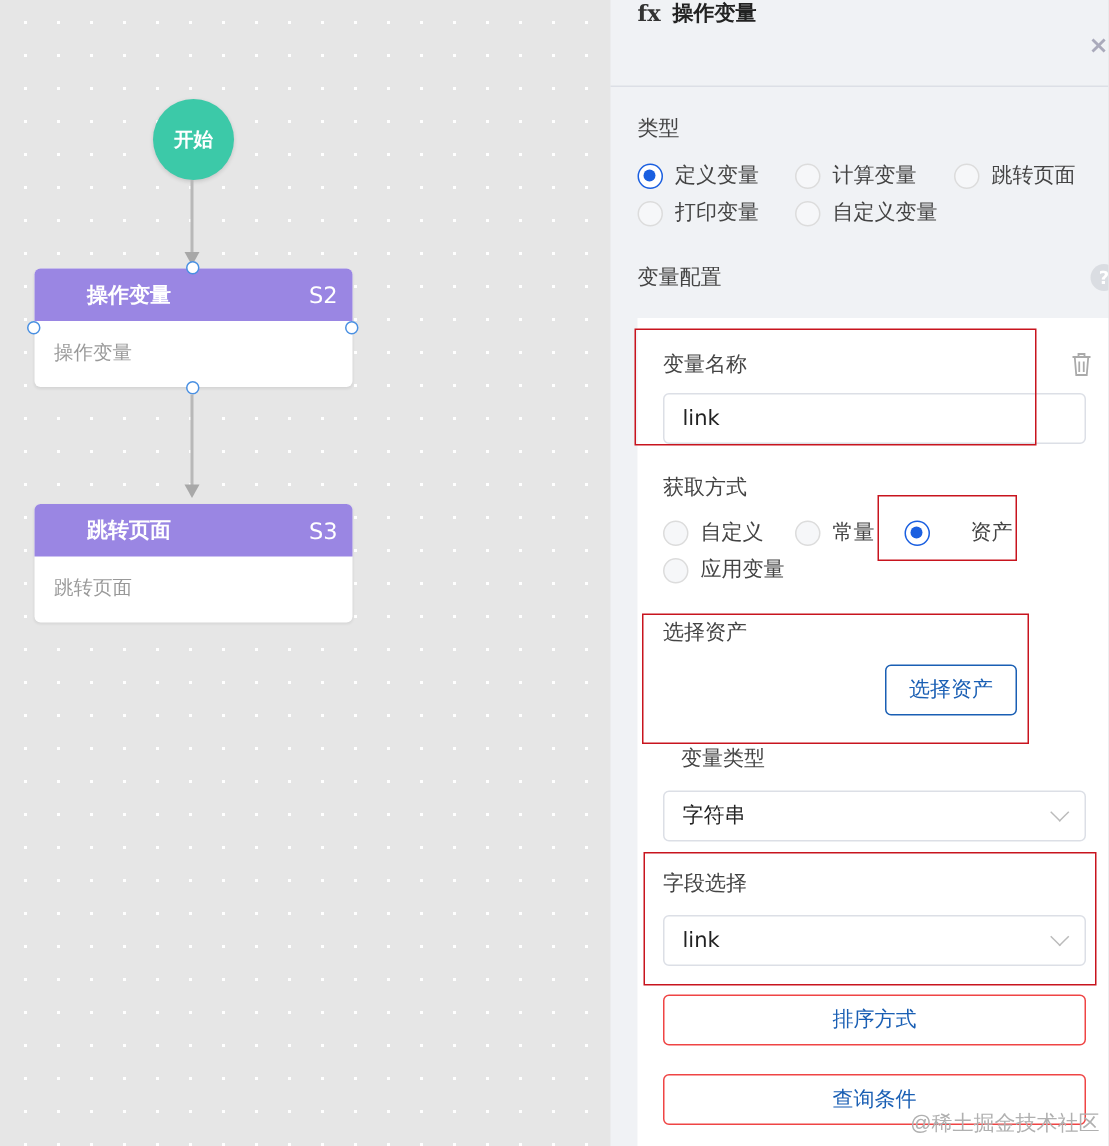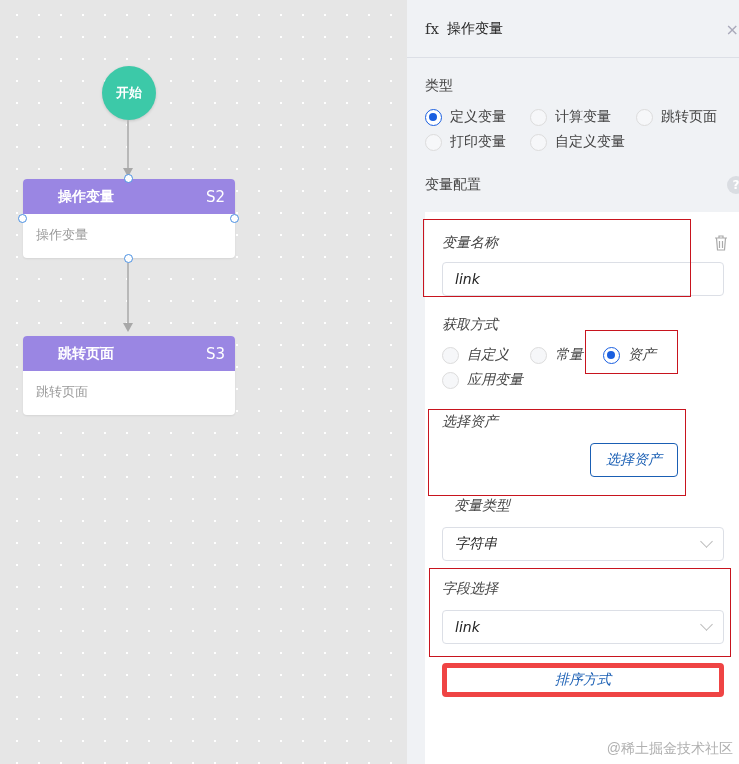--- a/index.html
+++ b/index.html
@@ -37,51 +37,51 @@
   }
   .flow-node .head .code { font-weight: normal; font-size: 15px; }
   .flow-node .body { height: 44px; padding: 12px 13px; font-size: 13px; color: #999; }
   .port {
     position: absolute; width: 9px; height: 9px; border-radius: 50%;
     background: #fff; border: 1.5px solid #4a90e2;
   }
 
   
   .panel { position: absolute; left: 407px; top: 0; width: 332px; height: 764px; background: #f0f2f5; }
-  .panel-header { height: 58px; display: flex; align-items: center; padding: 0 0 0 18px; border-bottom: 1px solid #dcdfe6; margin-right: 0; position: relative; }
+  .panel-header { height: 58px; display: flex; padding: 0 0 0 18px; border-bottom: 1px solid #dcdfe6; margin-right: 0; position: relative; font-weight: bold; }
   .fx-icon { font-family: "DejaVu Serif", serif; font-size: 15px; color: #333; margin-right: 8px; }
   .panel-title { font-size: 14px; color: #222; }
   .close-icon { position: absolute; right: 0; top: 20px; color: #aab; font-size: 16px; }
   .section-label { position: absolute; left: 18px; font-size: 14px; color: #444; }
   .radio { position: absolute; display: flex; align-items: center; font-size: 14px; color: #444; }
   .radio .dot {
     width: 17px; height: 17px; border-radius: 50%; border: 1px solid #dcdcdc; background: #f6f7f9;
     margin-right: 8px; position: relative;
   }
   .radio .dot.checked { border: 1.5px solid #1a5fe0; background: #fff; }
   .radio .dot.checked::after {
     content: ""; position: absolute; left: 3px; top: 3px; width: 8px; height: 8px; border-radius: 50%; background: #1a5fe0;
   }
   .help-icon {
     position: absolute; right: -6px; top: 176px; width: 18px; height: 18px; border-radius: 50%;
     background: #dadde2; color: #fff; font-size: 12px; font-weight: bold; text-align: center; line-height: 18px;
   }
-  .config-card { position: absolute; left: 18px; top: 212px; width: 314px; height: 552px; background: #fff; font-style: italic; }
+  .config-card { position: absolute; left: 18px; top: 212px; width: 314px; height: 552px; background: #fff; }
   .field-label { position: absolute; font-size: 14px; color: #444; }
   .input {
     position: absolute; height: 34px; border: 1px solid #dcdfe6; border-radius: 4px; background: #fff;
     padding: 0 12px; display: flex; align-items: center; font-size: 14px; color: #222; overflow: hidden; white-space: nowrap;
   }
   .select-arrow { position: absolute; right: 12px; top: 9px; width: 9px; height: 9px; border-right: 1px solid #bbb; border-bottom: 1px solid #bbb; transform: rotate(45deg); }
   .btn-outline {
     position: absolute; height: 34px; border: 1px solid #1a5fb4; border-radius: 4px; background: #fff;
     color: #1a5fb4; font-size: 14px; display: flex; align-items: center; justify-content: center;
   }
   .btn-block {
-    position: absolute; height: 34px; border: 5px solid #ef4444; border-radius: 4px; background: #fff;
+    position: absolute; height: 34px; border: 1px solid #ef4444; border-radius: 4px; background: #fff;
     color: #1a5fb4; font-size: 14px; display: flex; align-items: center; justify-content: center;
   }
   .trash-icon { position: absolute; }
   .highlight { position: absolute; border: 1.5px solid #c8141e; pointer-events: none; }
   .watermark { position: absolute; right: 6px; bottom: 6px; font-size: 14px; color: #b0b0b0; font-family: Liberation Sans, sans-serif; }
 </style>
 </head>
 <body>
 
 <div class="canvas">
@@ -157,21 +157,21 @@
 
     <div class="field-label" style="left:17px; top:104px;">获取方式</div>
     <label class="radio" style="left:17px; top:134px;">
       <span class="dot"></span>
       <span>自定义</span>
     </label>
     <label class="radio" style="left:105px; top:134px;">
       <span class="dot"></span>
       <span>常量</span>
     </label>
-    <label class="radio" style="left:178px; top:134px;">
+    <label class="radio" style="left:178px; top:134px;gap:19px;">
       <span class="dot checked"></span>
       <span>资产</span>
     </label>
     <label class="radio" style="left:17px; top:159px;">
       <span class="dot"></span>
       <span>应用变量</span>
     </label>
 
     <div class="field-label" style="left:17px; top:201px;">选择资产</div>
     <div class="btn-outline" style="left:165px; top:231px; width:88px;">选择资产</div>
@@ -182,20 +182,21 @@
       <span class="select-arrow"></span>
     </div>
 
     <div class="field-label" style="left:17px; top:368px;">字段选择</div>
     <div class="input" style="left:17px; top:398px; width:282px;">
       <span>link</span>
       <span class="select-arrow"></span>
     </div>
 
     <div class="btn-block" style="left:17px; top:451px; width:282px;">排序方式</div>
+    <div class="btn-block" style="left:17px; top:504px; width:282px;">查询条件</div>
   </div>
 </div>
 
 <div class="highlight" style="left:423px; top:219px; width:268px; height:78px;"></div>
 <div class="highlight" style="left:585px; top:330px; width:93px; height:44px;"></div>
 <div class="highlight" style="left:428px; top:409px; width:258px; height:87px;"></div>
 <div class="highlight" style="left:429px; top:568px; width:302px; height:89px;"></div>
 
 <div class="watermark">@稀土掘金技术社区</div>
 

